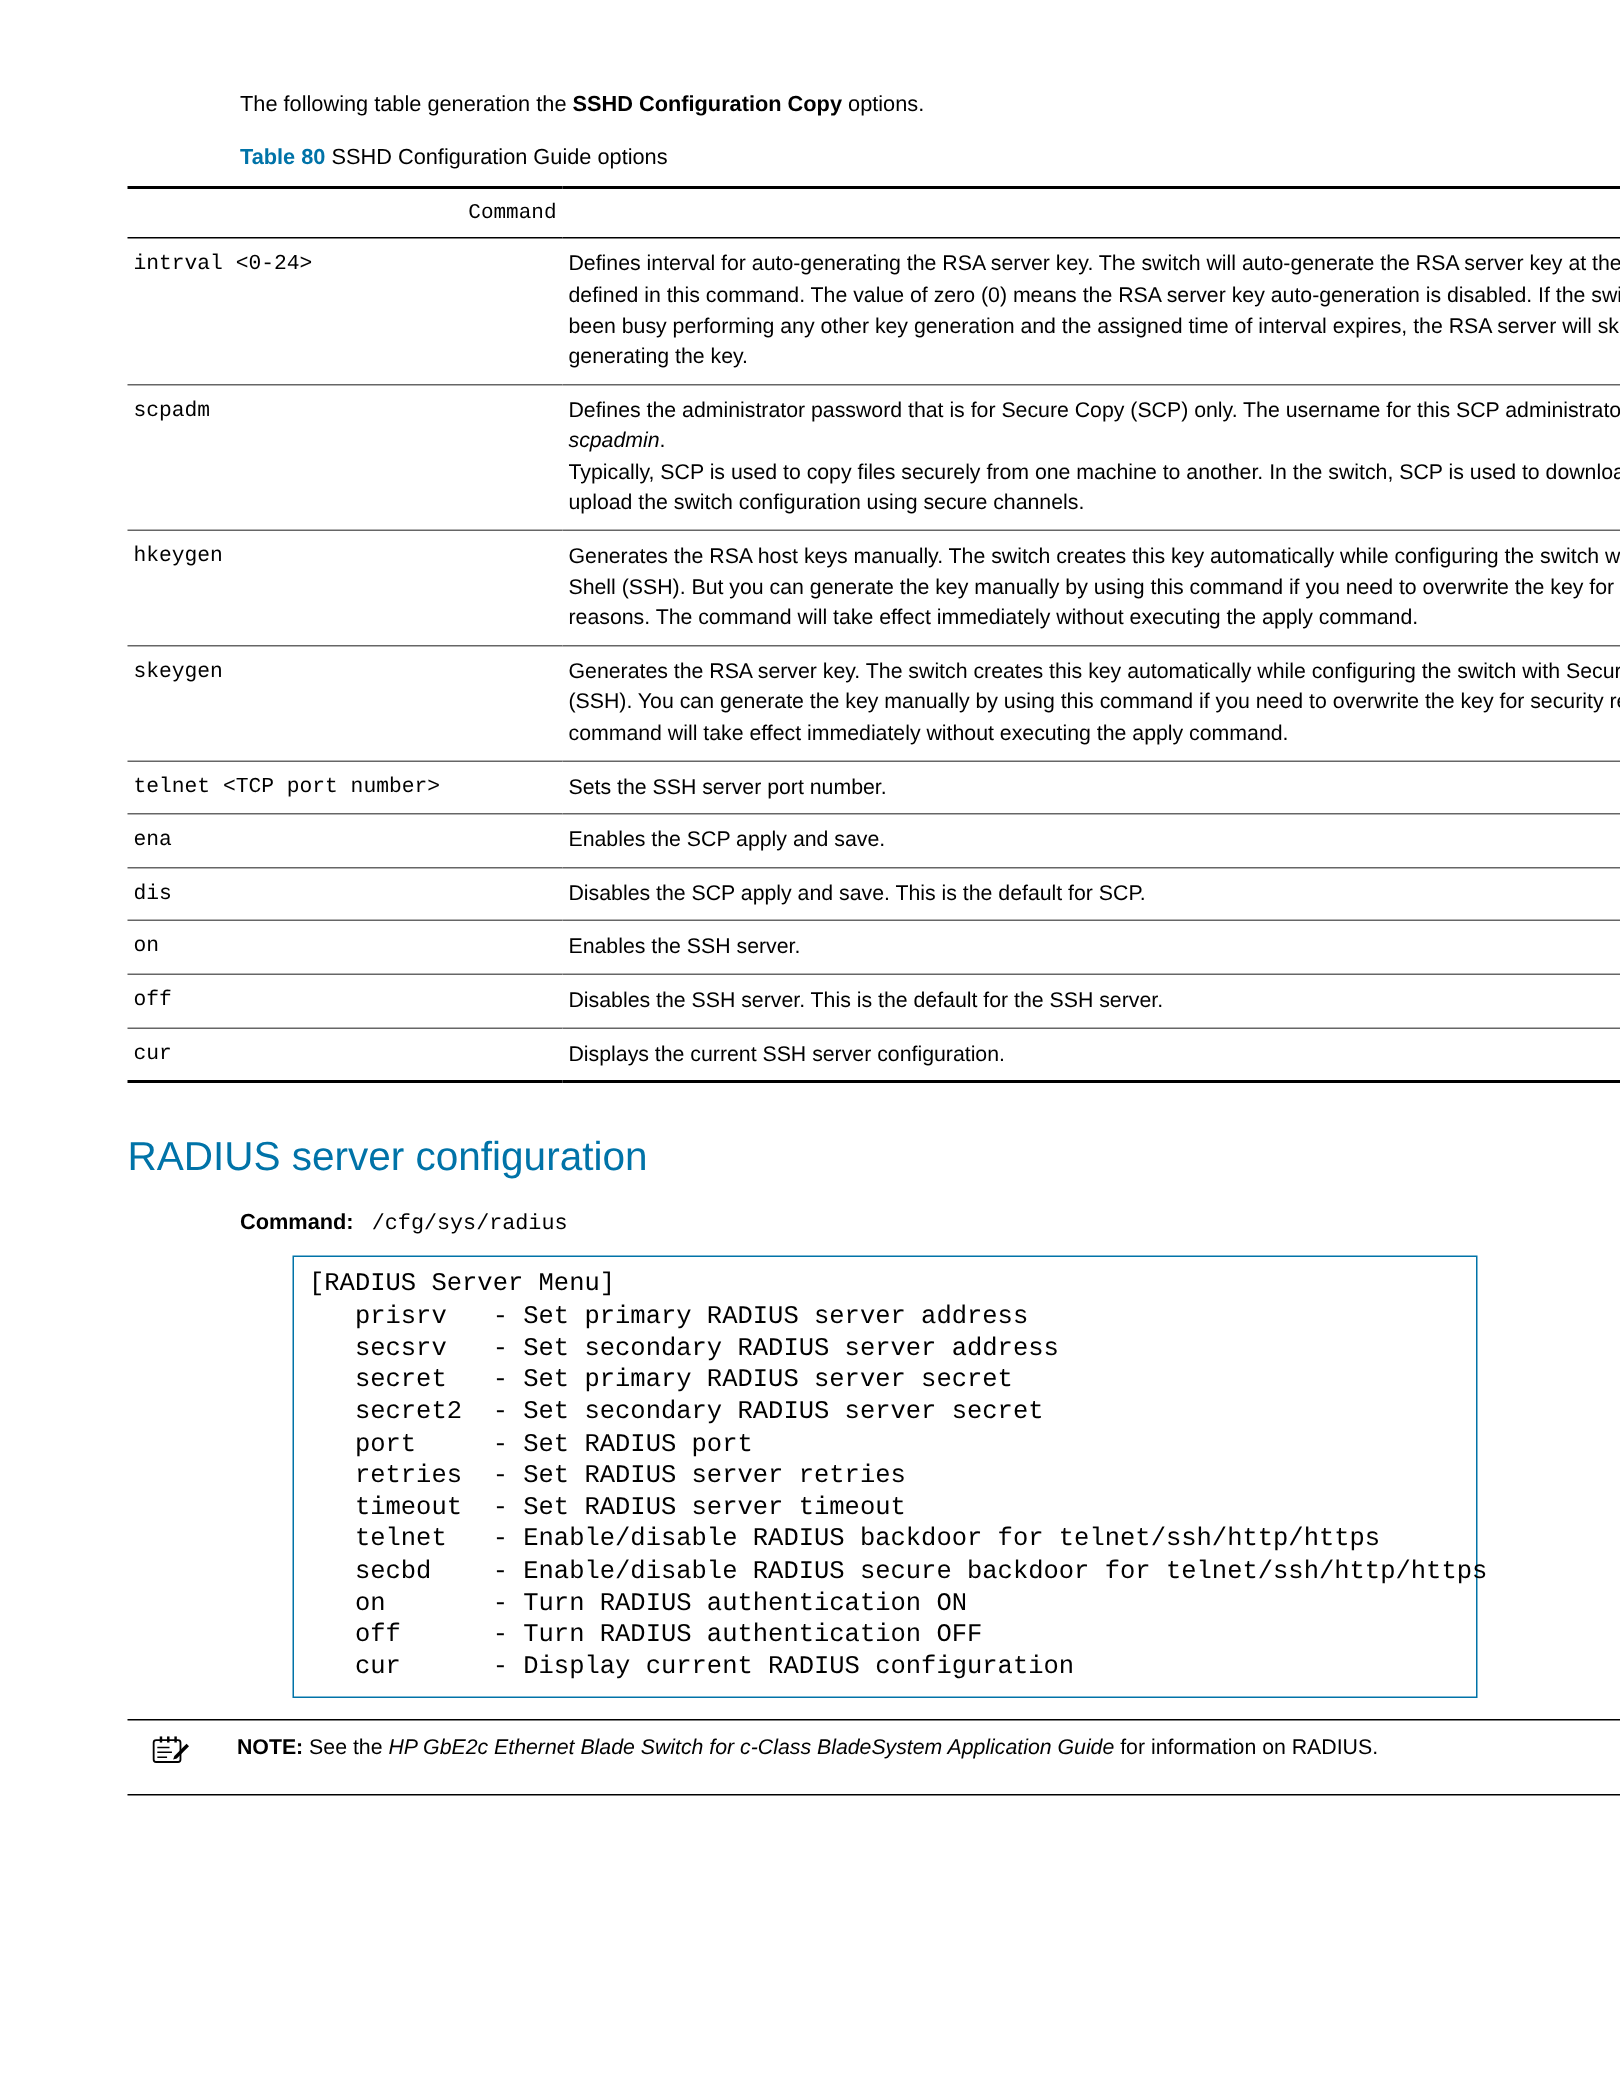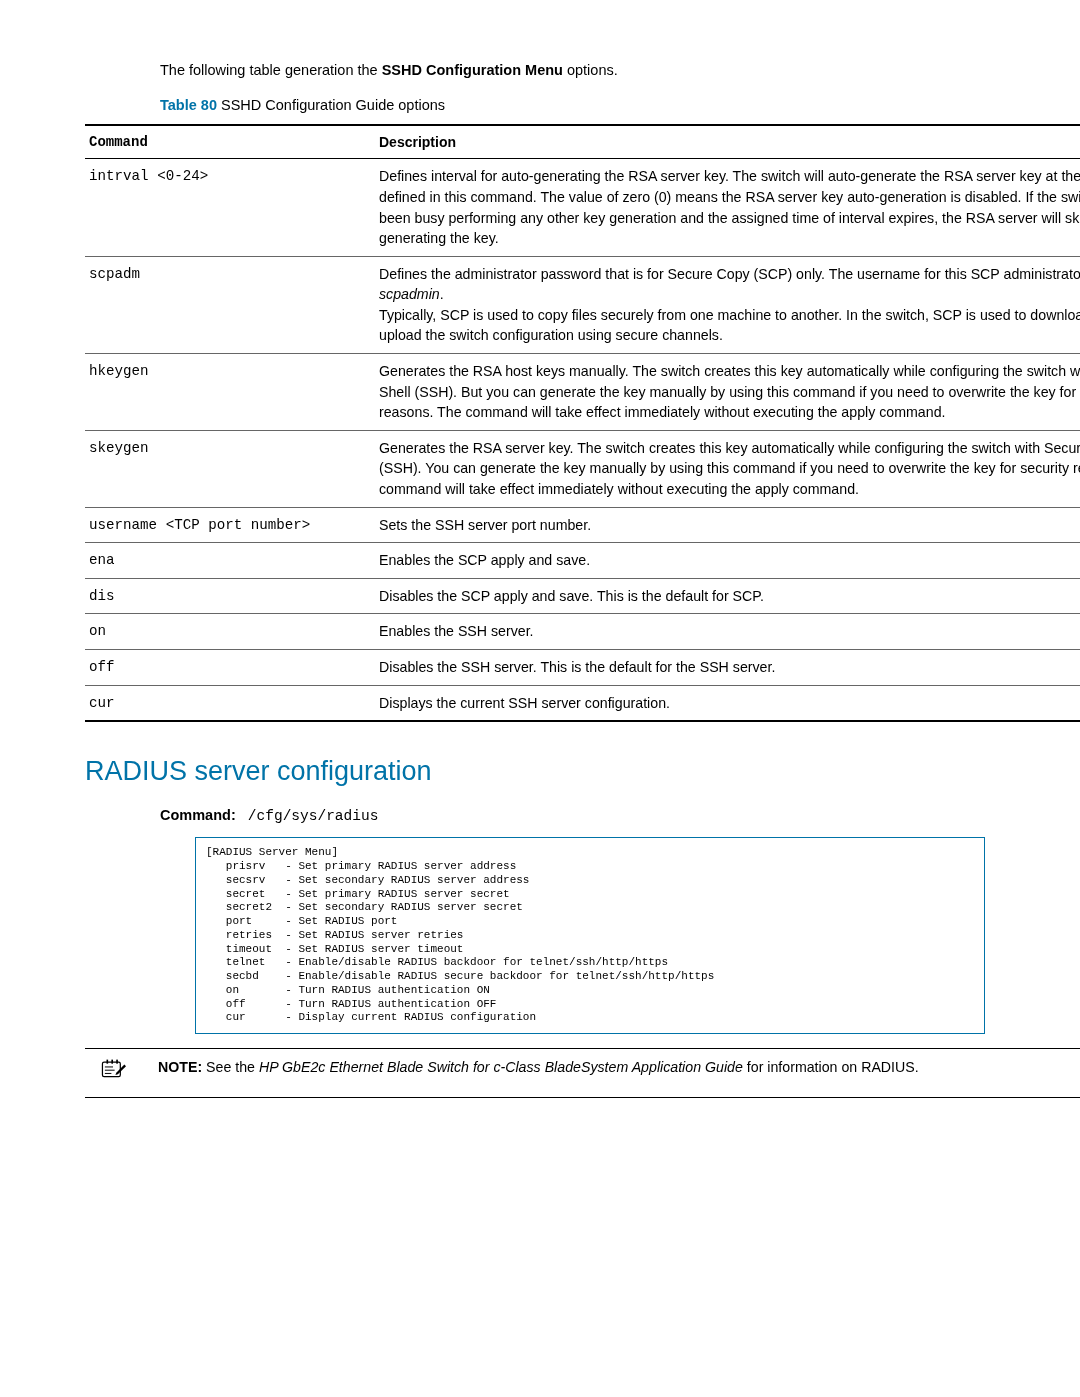--- a/index.html
+++ b/index.html
@@ -16,38 +16,38 @@
   .intro { margin-bottom: 14px; margin-left: 75px; }
   .table-caption { margin-bottom: 8px; margin-left: 75px; }
   .table-caption .tnum { color: #0073a8; font-weight: bold; }
   table {
     width: 100%;
     border-collapse: collapse;
     margin-bottom: 30px;
     margin-left: 0;
   }
   table thead tr { border-top: 2.5px solid #000; border-bottom: 1px solid #000; }
-  table thead th { text-align: left; font-weight: bold; padding: 6px 4px; font-size: 14px; }
+  table thead th { text-align: right; font-weight: normal; padding: 6px 4px; font-size: 14px; }
   table tbody tr { border-bottom: 1px solid #666; }
   table tbody tr:last-child { border-bottom: 2.5px solid #000; }
   table td { vertical-align: top; padding: 7px 4px; font-size: 14.2px; }
   .cmd-col { font-family: "Courier New", monospace; width: 290px; }
   .cmd-arg { }
   h2.section-title {
     color: #0073a8;
     font-weight: normal;
     font-size: 27px;
     margin: 20px 0 14px 0;
   }
   .cmd-line { margin-left: 75px; margin-bottom: 10px; }
   .cmd-line .lbl { font-weight: bold; }
   .cmd-line .path { font-family: "Courier New", monospace; }
   pre.menu-box {
     font-family: "Courier New", monospace;
-    font-size: 11px;
+    font-size: 17px;
     border: 1px solid #0073a8;
     padding: 8px 10px;
     margin: 0 0 14px 110px;
     white-space: pre;
     line-height: 1.25;
     width: 790px;
   }
   .note-block {
     border-top: 1px solid #000;
     border-bottom: 1px solid #000;
@@ -62,21 +62,21 @@
   .note-text { flex: 1; font-size: 14.2px; }
   .note-text .lbl { font-weight: bold; }
   .note-text em { }
   .page-wrap { position: relative; min-height: 1397px; width: 1080px; margin: 0 auto; }
 </style>
 </head>
 <body>
 <div class="page-wrap">
 
 <p class="intro">
-  <span>The following table generation the </span><b>SSHD Configuration Menu</b><span> options.</span>
+  <span>The following table generation the </span><b>SSHD Configuration Copy</b><span> options.</span>
 </p>
 
 <p class="table-caption">
   <span class="tnum">Table 80</span><span>  SSHD Configuration Guide options</span>
 </p>
 
 <table>
   <thead>
     <tr>
       <th class="cmd-col">Command</th>
@@ -94,21 +94,21 @@
         </tr>
         <tr>
           <td class="cmd-col"><span>hkeygen</span></td>
           <td>Generates the RSA host keys manually. The switch creates this key automatically while configuring the switch with Secure Shell (SSH). But you can generate the key manually by using this command if you need to overwrite the key for security reasons. The command will take effect immediately without executing the apply command.</td>
         </tr>
         <tr>
           <td class="cmd-col"><span>skeygen</span></td>
           <td>Generates the RSA server key. The switch creates this key automatically while configuring the switch with Secure Shell (SSH). You can generate the key manually by using this command if you need to overwrite the key for security reasons. The command will take effect immediately without executing the apply command.</td>
         </tr>
         <tr>
-          <td class="cmd-col"><span>username </span><span class="cmd-arg">&lt;TCP port number&gt;</span></td>
+          <td class="cmd-col"><span>telnet </span><span class="cmd-arg">&lt;TCP port number&gt;</span></td>
           <td>Sets the SSH server port number.</td>
         </tr>
         <tr>
           <td class="cmd-col"><span>ena</span></td>
           <td>Enables the SCP apply and save.</td>
         </tr>
         <tr>
           <td class="cmd-col"><span>dis</span></td>
           <td>Disables the SCP apply and save. This is the default for SCP.</td>
         </tr>

